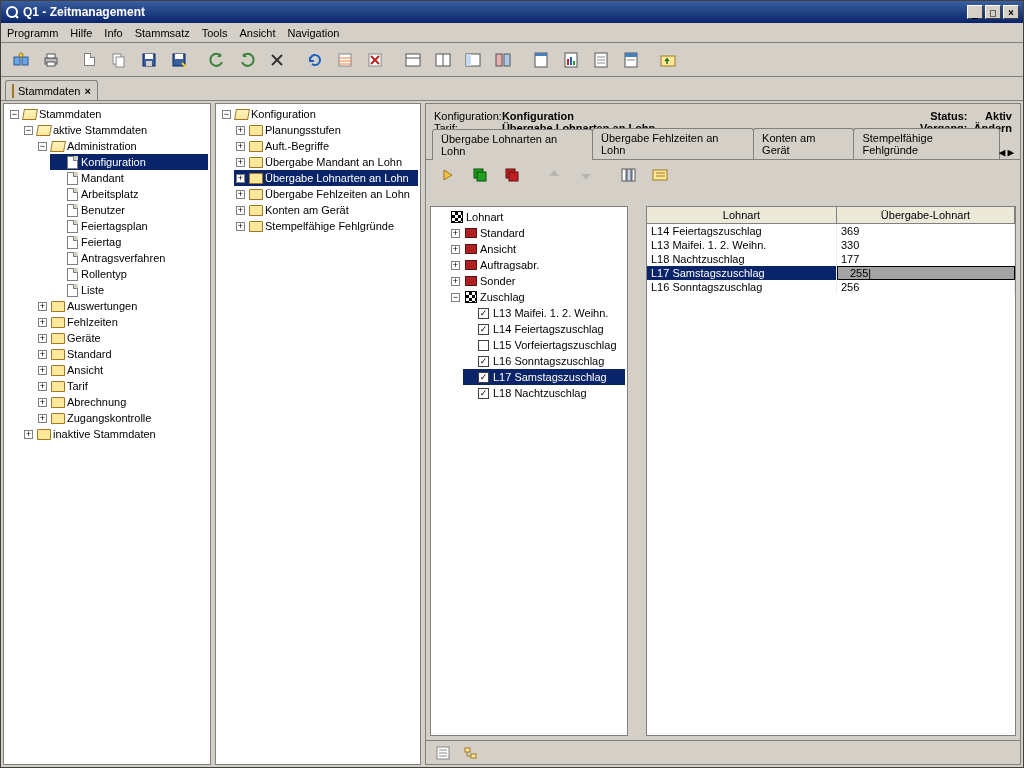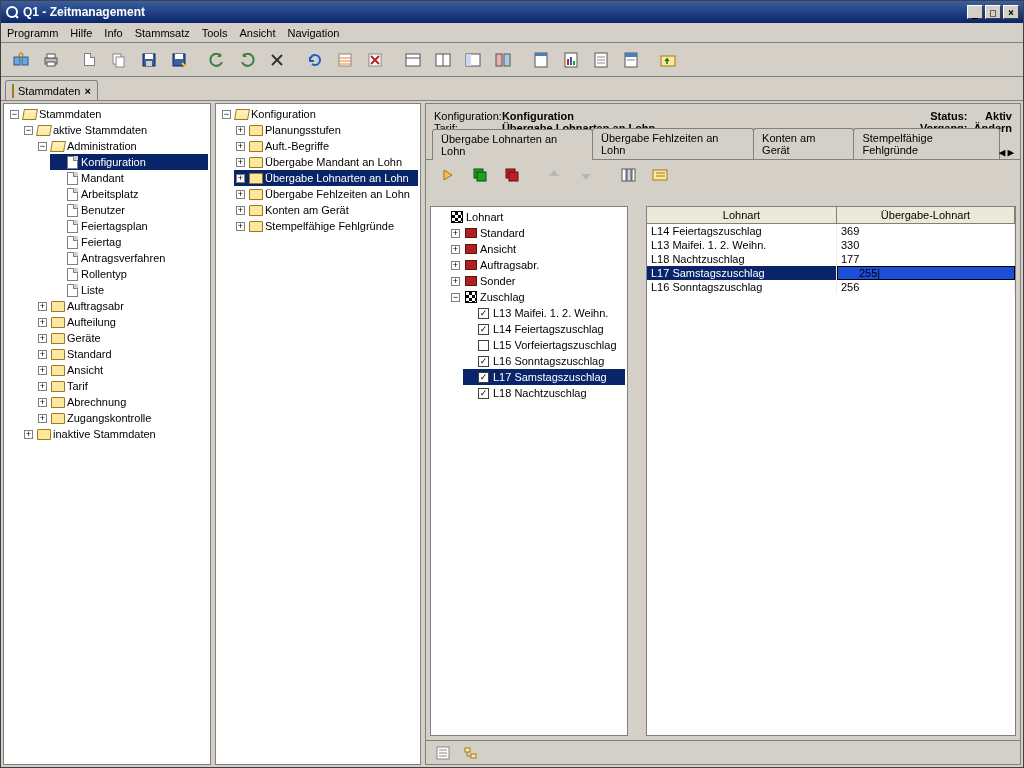--- a/index.html
+++ b/index.html
@@ -48,21 +48,21 @@
   .cfg-toolbar { height:30px; display:flex; align-items:center; gap:4px; padding:4px 8px; }
   .cfg-body { flex:1; display:flex; min-height:0; margin:16px 4px 4px 4px; gap:18px; }
   .subpane { background:#fff; border:1px solid #808080; flex:1; display:flex; flex-direction:column; min-height:0; }
   .subpane.left { flex:0 0 198px; }
   .grid-head { display:flex; background:#ece9d8; border-bottom:1px solid #808080; }
   .grid-head div { padding:2px 4px; border-right:1px solid #808080; text-align:center; }
   .grid-rows { overflow:auto; }
   .grid-row { display:flex; }
   .grid-row div { padding:1px 4px; border-right:1px solid #eee; overflow:hidden; white-space:nowrap; }
   .grid-row.sel { background:#0a246a; color:#fff; }
-  .grid-row.sel .cell-edit { background:#1d4ed8; color:#000; border:1px solid #000; padding:0 21px; }
+  .grid-row.sel .cell-edit { background:#a3a3a3; color:#000; border:1px solid #000; padding:0 12px; }
   .col-a { width:190px; }
   .col-b { flex:1; }
   .checkbox { width:11px; height:11px; border:1px solid #404040; background:#fff; display:inline-flex; align-items:center; justify-content:center; font-size:9px; line-height:9px; color:#000; margin-right:2px; }
   .footer-tabs { height:24px; border-top:1px solid #808080; display:flex; align-items:center; padding:2px 6px; gap:6px; }
   svg { display:block; }
 </style>
 </head>
 <body>
 
 <div class="window">
@@ -357,30 +357,30 @@
                           </div>
                         </li>
                       </ul>
                   </li>
                   <li>
                       <div class="node">
                         <span class="pm">+</span>
                         <span class="ico">
                           <span class="ico-folder"></span>
                         </span>
-                        <span>Auftragsabr</span>
+                        <span>Auswertungen</span>
                       </div>
                     </li>
                     <li>
                       <div class="node">
                         <span class="pm">+</span>
                         <span class="ico">
                           <span class="ico-folder"></span>
                         </span>
-                        <span>Aufteilung</span>
+                        <span>Fehlzeiten</span>
                       </div>
                     </li>
                     <li>
                       <div class="node">
                         <span class="pm">+</span>
                         <span class="ico">
                           <span class="ico-folder"></span>
                         </span>
                         <span>Geräte</span>
                       </div>

